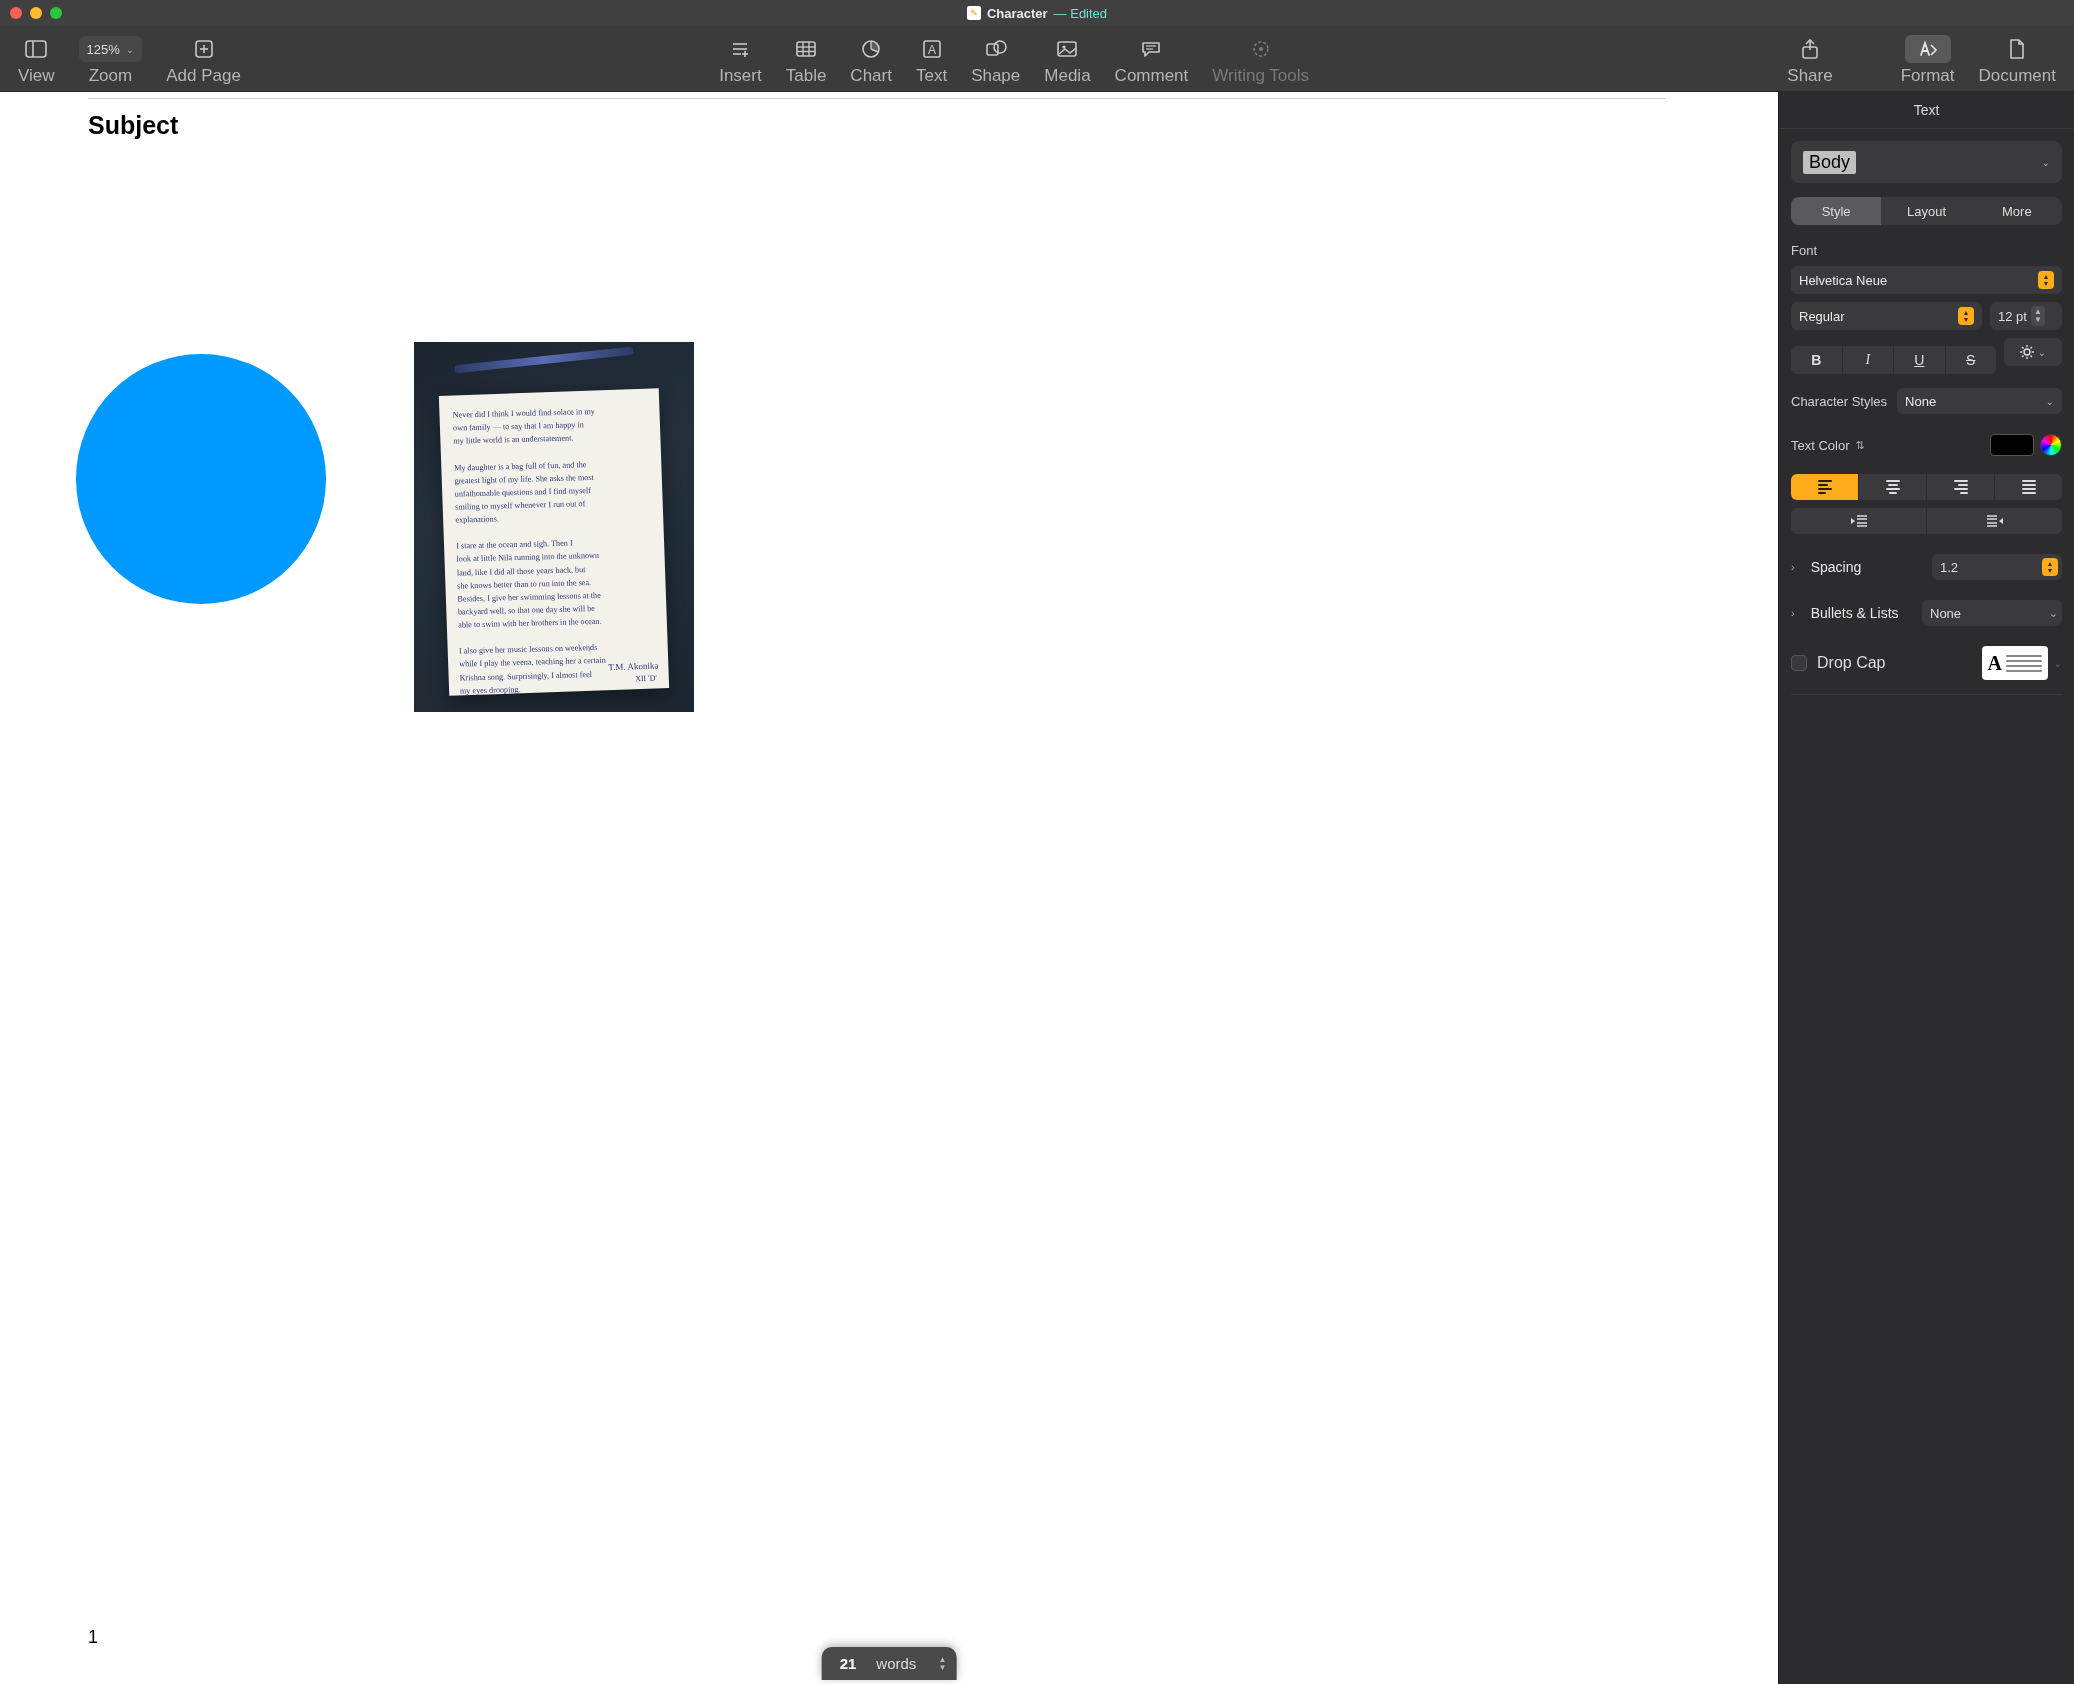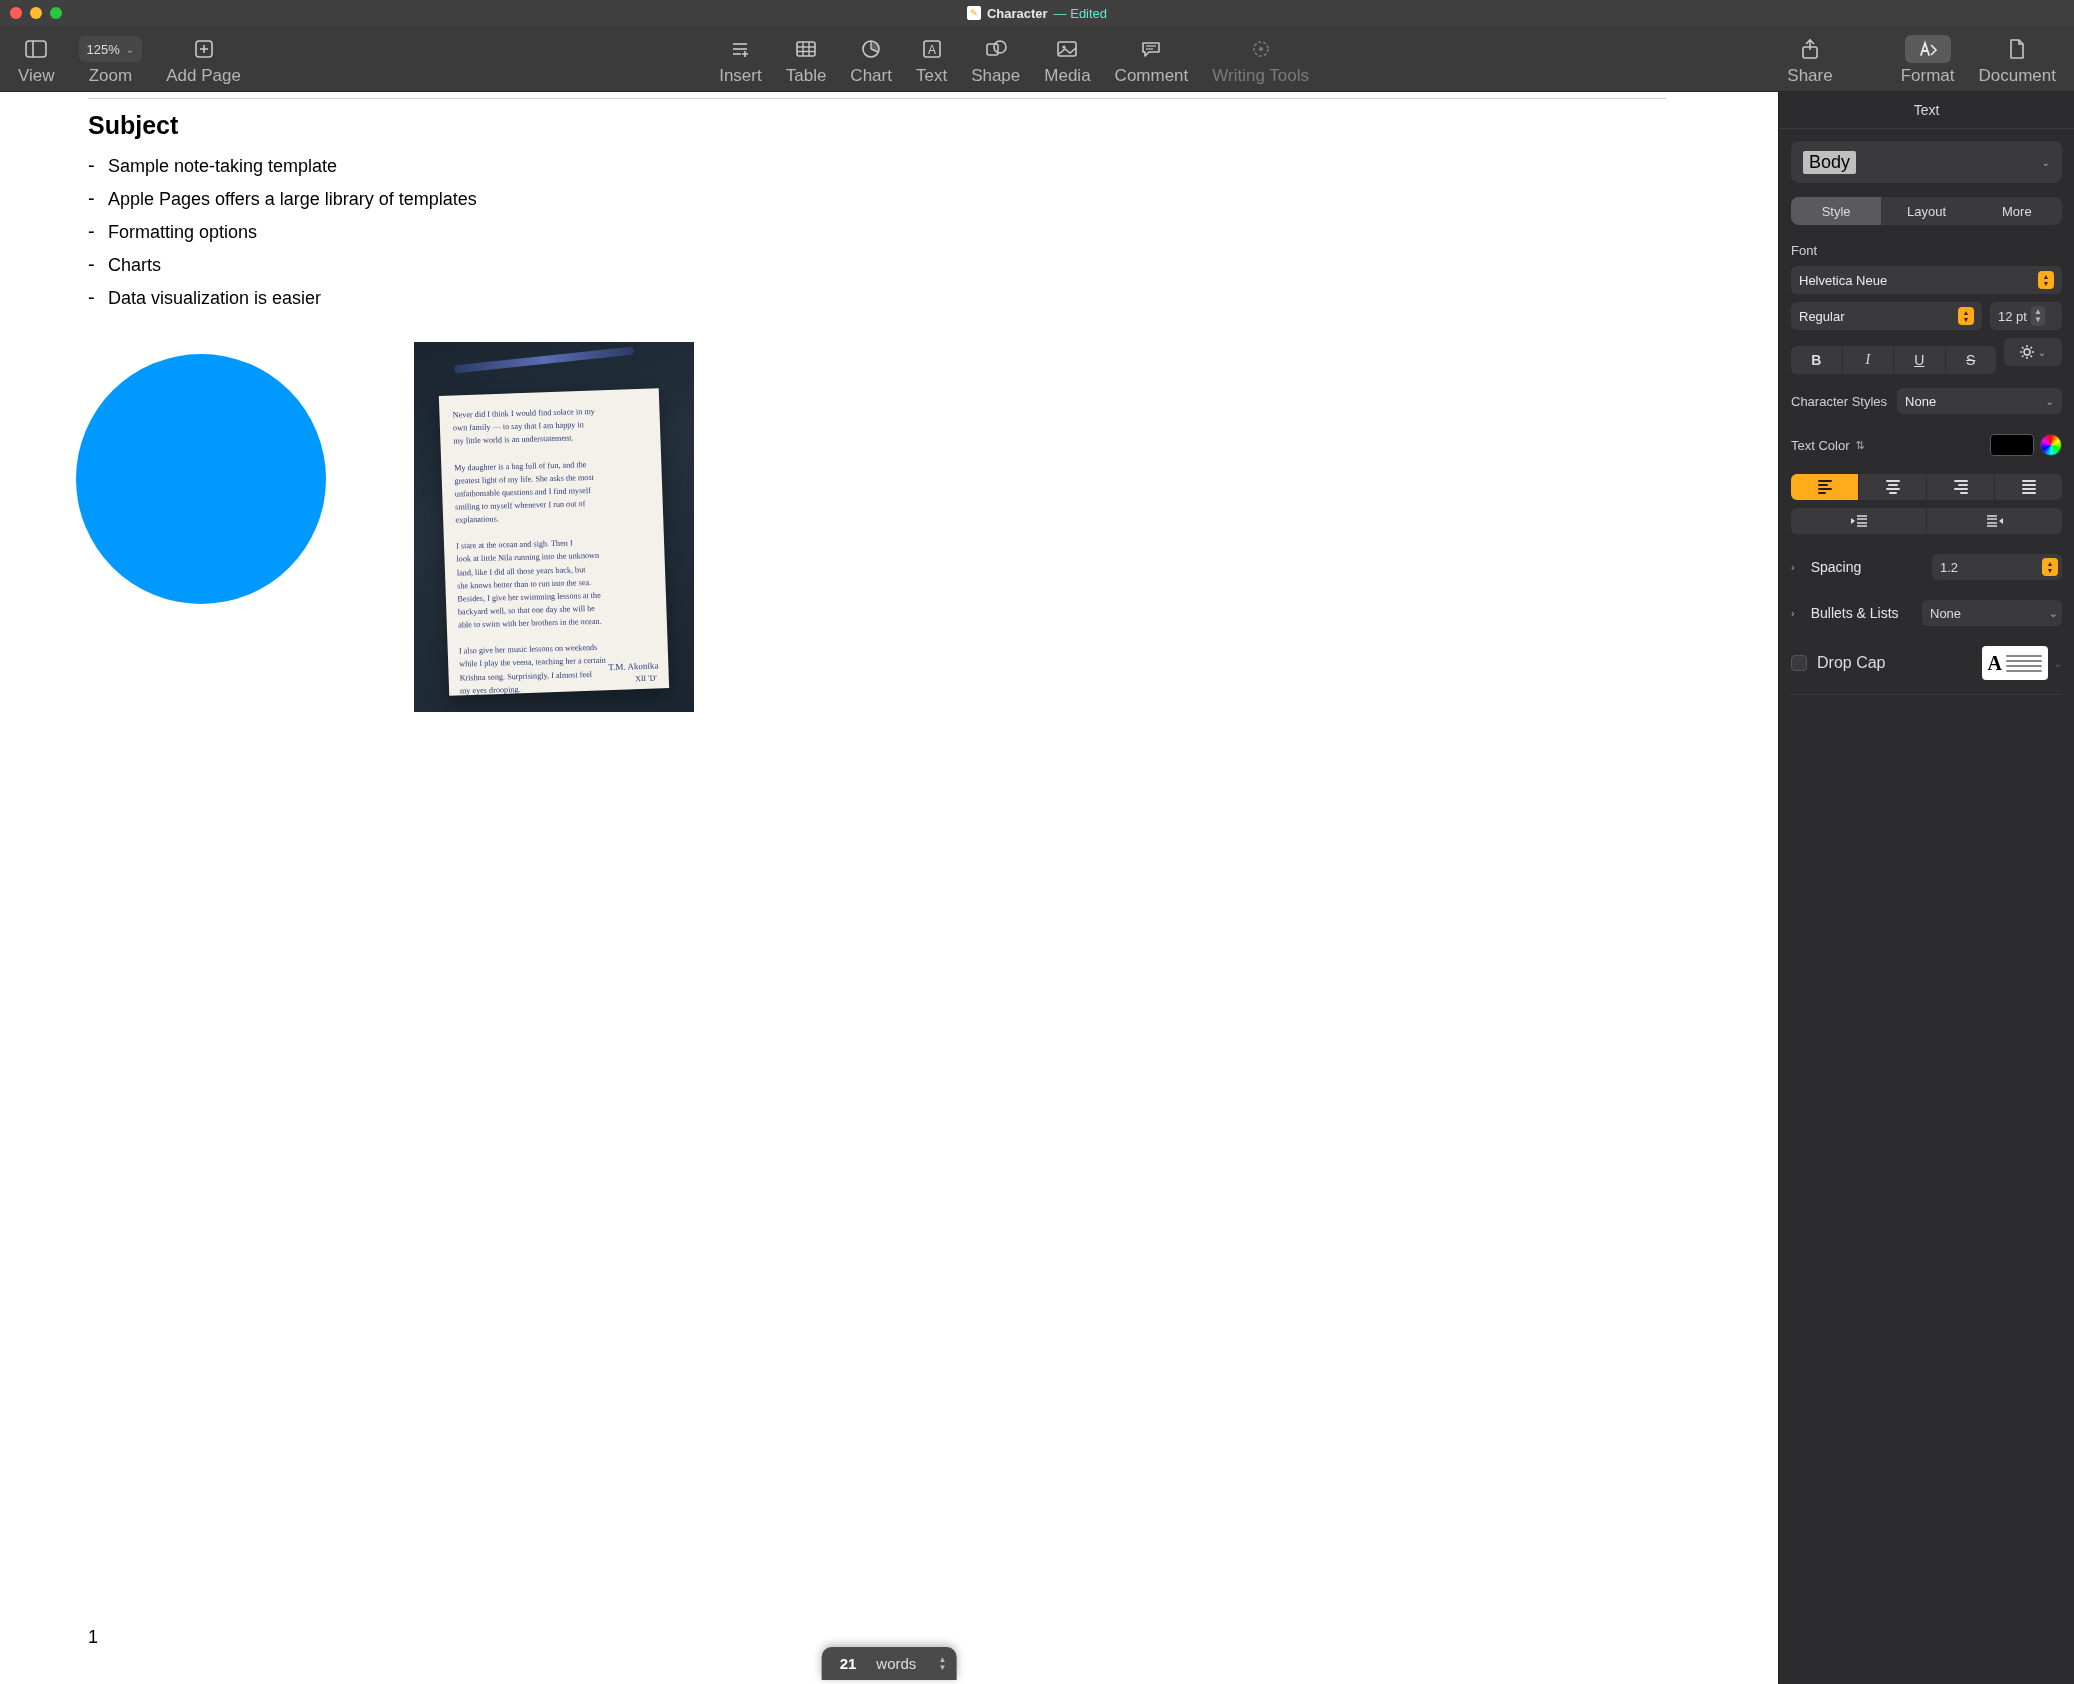--- a/index.html
+++ b/index.html
@@ -444,27 +444,20 @@
 
 </div>
 
 <div class="main">
 
   <div class="canvas-area">
     <div class="page">
       <div class="page-inner">
         <div class="ruler-line"></div>
         <div class="subject">Subject</div>
-        <ul class="bullets">
-          <li>Sample note-taking template</li>
-          <li>Apple Pages offers a large library of templates</li>
-          <li>Formatting options</li>
-          <li>Charts</li>
-          <li>Data visualization is easier</li>
-        </ul>
 
         <div class="shapes">
           <div class="blue-circle"></div>
           <div class="photo">
             <div class="desk"></div>
             <div class="pen1"></div>
             <div class="pen2"></div>
             <div class="paper">
               <div class="hand">
                 Never did I think I would find solace in my<br>

